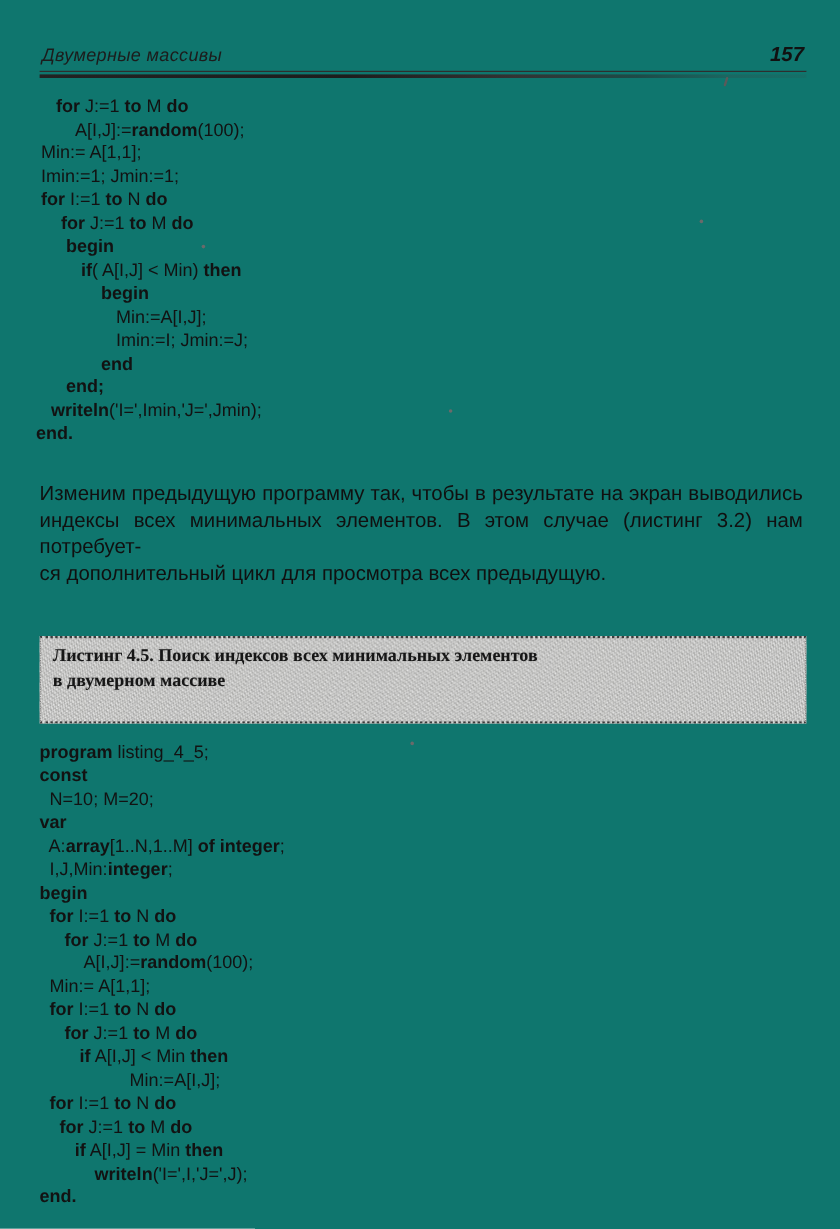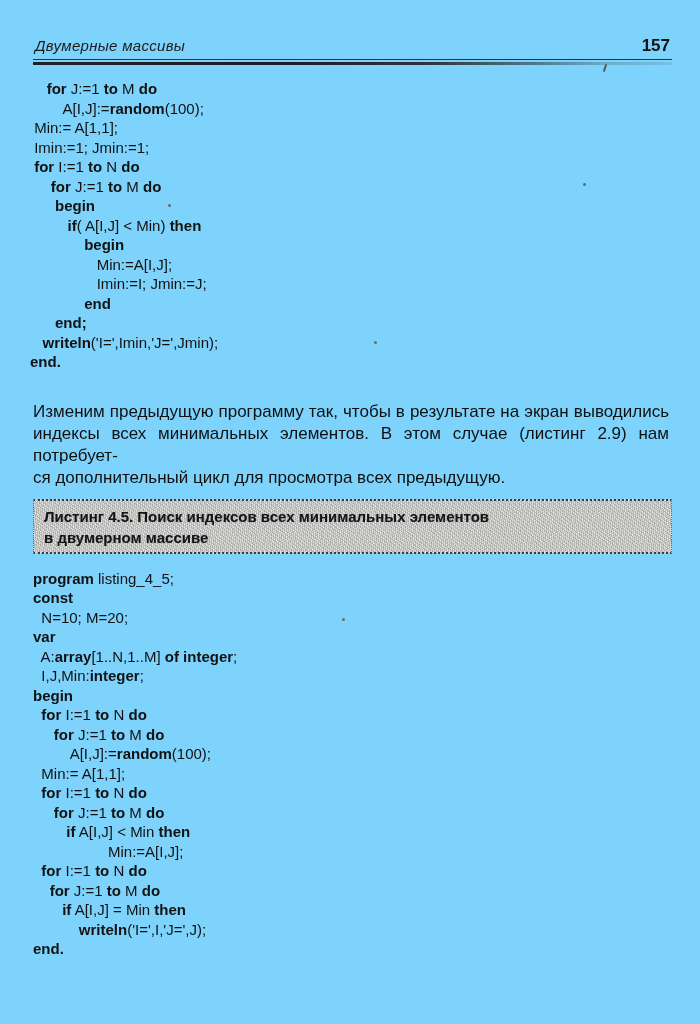--- a/index.html
+++ b/index.html
@@ -1,21 +1,21 @@
 <!DOCTYPE html>
 <html><head>
 <meta charset="utf-8">
 <style>
   html, body { margin: 0; padding: 0; background: #e8e8e6; }
   .page {
     position: relative;
     width: 700px;
     height: 1024px;
     margin: 0 auto;
-    background: #7dd3fc;
+    background: #0f766e;
     box-sizing: border-box;
     padding: 36px 28px 0 33px;
     font-family: "Liberation Sans", sans-serif;
     color: #141414;
     overflow: hidden;
   }
 
   
   .running-head {
     display: flex;
@@ -23,20 +23,21 @@
     align-items: baseline;
     padding: 0 2px 3px 2px;
   }
   .running-head .chapter {
     font-style: italic;
     font-size: 15px;
     letter-spacing: 0.3px;
     color: #1c1c1c;
   }
   .running-head .folio {
+    font-style: italic;
     font-weight: bold;
     font-size: 17px;
     color: #111;
   }
   .rule-thin {
     height: 0;
     border-top: 1.5px solid #2e2e2e;
     margin: 0;
   }
   .rule-thick {
@@ -67,34 +68,34 @@
     font-family: Liberation Sans, sans-serif;
     font-size: 17px;
     line-height: 22px;
     color: #101010;
   }
   .p-line { white-space: nowrap; }
   .p-line.fill { text-align: justify; text-align-last: justify; white-space: normal; }
 
   
   .listing-box {
-    margin-top: 10px;
+    margin-top: 41px;
     width: 639px;
     box-sizing: border-box;
-    padding: 5px 10px 4px 10px;
+    padding: 5px 10px 22px 10px;
     border-top: 2px dotted #3c3c3c;
     border-bottom: 2px dotted #3c3c3c;
     border-left: 1px dotted #6e6e6e;
     border-right: 1px dotted #6e6e6e;
     background:
       repeating-linear-gradient(37deg, rgba(20,20,20,0.13) 0 1px, transparent 1px 3px),
       repeating-linear-gradient(-29deg, rgba(20,20,20,0.10) 0 1px, transparent 1px 2px),
       repeating-linear-gradient(83deg, rgba(255,255,255,0.55) 0 1px, transparent 1px 2px),
       #c7c7c5;
-    font-family: Liberation Sans, sans-serif;
+    font-family: Liberation Serif, serif;
     font-weight: bold;
     font-size: 15px;
     line-height: 21px;
     color: #161616;
     text-shadow: 0 0 1px rgba(0,0,0,0.25);
   }
 
   
   .artifact {
     position: absolute;
@@ -113,21 +114,21 @@
     <span class="chapter">Двумерные массивы</span>
     <span class="folio">157</span>
   </div>
   <div class="rule-thin"></div>
   <div class="rule-thick"></div>
 
   <div class="code code-1"><div class="code-line"><span>    </span><span class="kw">for</span><span> J:=1 </span><span class="kw">to</span><span> M </span><span class="kw">do</span></div><div class="code-line"><span>        A[I,J]:=</span><span class="kw">random</span><span>(100);</span></div><div class="code-line"><span> Min:= A[1,1];</span></div><div class="code-line"><span> Imin:=1; Jmin:=1;</span></div><div class="code-line"><span> </span><span class="kw">for</span><span> I:=1 </span><span class="kw">to</span><span> N </span><span class="kw">do</span></div><div class="code-line"><span>     </span><span class="kw">for</span><span> J:=1 </span><span class="kw">to</span><span> M </span><span class="kw">do</span></div><div class="code-line"><span>      </span><span class="kw">begin</span></div><div class="code-line"><span>         </span><span class="kw">if</span><span>( A[I,J] &lt; Min) </span><span class="kw">then</span></div><div class="code-line"><span>             </span><span class="kw">begin</span></div><div class="code-line"><span>                Min:=A[I,J];</span></div><div class="code-line"><span>                Imin:=I; Jmin:=J;</span></div><div class="code-line"><span>             </span><span class="kw">end</span></div><div class="code-line"><span>      </span><span class="kw">end;</span></div><div class="code-line"><span>   </span><span class="kw">writeln</span><span>('I=',Imin,'J=',Jmin);</span></div><div class="code-line"><span class="kw">end.</span></div></div>
 
   <div class="body-par">
     <div class="p-line fill">Изменим предыдущую программу так, чтобы в результате на экран выводились</div>
-    <div class="p-line fill">индексы всех минимальных элементов. В этом случае (листинг 2.9) нам потребует-</div>
+    <div class="p-line fill">индексы всех минимальных элементов. В этом случае (листинг 3.2) нам потребует-</div>
     <div class="p-line">ся дополнительный цикл для просмотра всех предыдущую.</div>
   </div>
 
   <div class="listing-box">
     <div>Листинг 4.5. Поиск индексов всех минимальных элементов</div>
     <div>в двумерном массиве</div>
   </div>
 
   <div class="code code-2"><div class="code-line"><span class="kw">program</span><span> listing_4_5;</span></div><div class="code-line"><span class="kw">const</span></div><div class="code-line"><span>  N=10; M=20;</span></div><div class="code-line"><span class="kw">var</span></div><div class="code-line"><span>  A:</span><span class="kw">array</span><span>[1..N,1..M] </span><span class="kw">of</span><span> </span><span class="kw">integer</span><span>;</span></div><div class="code-line"><span>  I,J,Min:</span><span class="kw">integer</span><span>;</span></div><div class="code-line"><span class="kw">begin</span></div><div class="code-line"><span>  </span><span class="kw">for</span><span> I:=1 </span><span class="kw">to</span><span> N </span><span class="kw">do</span></div><div class="code-line"><span>     </span><span class="kw">for</span><span> J:=1 </span><span class="kw">to</span><span> M </span><span class="kw">do</span></div><div class="code-line"><span>         A[I,J]:=</span><span class="kw">random</span><span>(100);</span></div><div class="code-line"><span>  Min:= A[1,1];</span></div><div class="code-line"><span>  </span><span class="kw">for</span><span> I:=1 </span><span class="kw">to</span><span> N </span><span class="kw">do</span></div><div class="code-line"><span>     </span><span class="kw">for</span><span> J:=1 </span><span class="kw">to</span><span> M </span><span class="kw">do</span></div><div class="code-line"><span>        </span><span class="kw">if</span><span> A[I,J] &lt; Min </span><span class="kw">then</span></div><div class="code-line"><span>                  Min:=A[I,J];</span></div><div class="code-line"><span>  </span><span class="kw">for</span><span> I:=1 </span><span class="kw">to</span><span> N </span><span class="kw">do</span></div><div class="code-line"><span>    </span><span class="kw">for</span><span> J:=1 </span><span class="kw">to</span><span> M </span><span class="kw">do</span></div><div class="code-line"><span>       </span><span class="kw">if</span><span> A[I,J] = Min </span><span class="kw">then</span></div><div class="code-line"><span>           </span><span class="kw">writeln</span><span>('I=',I,'J=',J);</span></div><div class="code-line"><span class="kw">end.</span></div></div>
 

